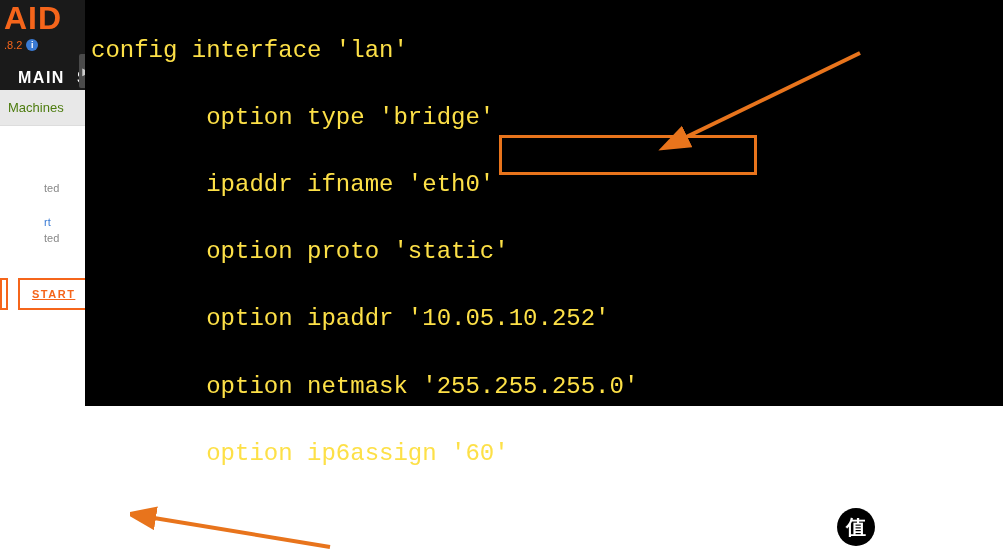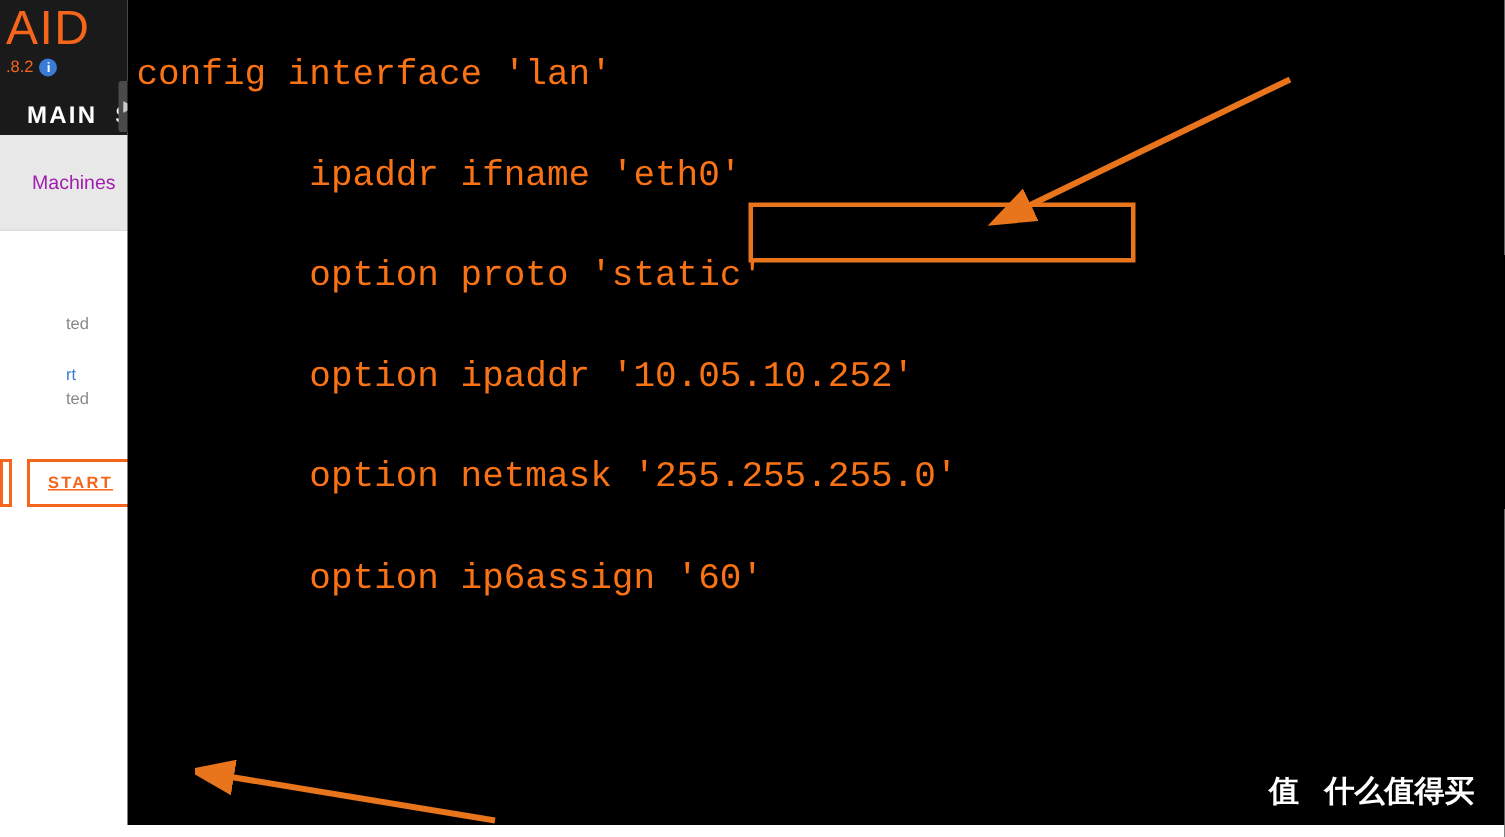--- a/index.html
+++ b/index.html
@@ -20,21 +20,21 @@
       background: #fff;
     }
     .sidebar-top {
       background: #1a1a1a;
       height: 90px;
       padding: 0 4px;
     }
     .logo {
       color: #f5651b;
       font-size: 32px;
-      font-weight: 400;
+      font-weight: 700;
       letter-spacing: 1px;
       padding-top: 0;
     }
     .version-row {
       display: flex;
       align-items: flex-end;
       gap: 4px;
       margin-top: 2px;
     }
     .version {
@@ -75,25 +75,24 @@
       background: #4a4a4a;
       border-radius: 2px;
       display: flex;
       align-items: center;
       justify-content: center;
       color: #ccc;
       font-size: 10px;
     }
     .section-header {
       background: #e8e8e8;
-      color: #a21caf;
+      color: #4d7c0f;
       font-size: 13px;
-      padding: 24px 8px;
+      padding: 10px 8px;
       border-bottom: 1px solid #ddd;
-      text-align: right;
     }
     .machine-list {
       padding: 54px 0 0 0;
     }
     .machine-item {
       font-size: 11px;
       color: #888;
       padding: 2px 0;
       margin-left: 44px;
     }
@@ -118,23 +117,23 @@
     }
     .btn-outline.empty {
       width: 8px;
       padding: 8px 2px;
     }
     .terminal {
       position: absolute;
       left: 85px;
       top: 0;
       width: 918px;
-      height: 550px;
+      height: 406px;
       background: #000;
-      color: #f97316;
+      color: #fde047;
       font-family: 'Courier New', monospace;
       font-size: 24px;
       line-height: 1.4;
       padding: 0 0 0 6px;
       white-space: pre;
     }
     .terminal-line {
       height: 33.6px;
     }
     .highlight-box {
@@ -214,20 +213,21 @@
     </div>
     <div class="btn-row">
       <div class="btn-outline empty"></div>
       <div class="btn-outline">START</div>
     </div>
   </div>
 </div>
 
 <div class="terminal">
 <div class="terminal-line">config interface 'lan'</div>
+<div class="terminal-line">        option type 'bridge'</div>
 <div class="terminal-line">        ipaddr ifname 'eth0'</div>
 <div class="terminal-line">        option proto 'static'</div>
 <div class="terminal-line">        option ipaddr '10.05.10.252'</div>
 <div class="terminal-line">        option netmask '255.255.255.0'</div>
 <div class="terminal-line">        option ip6assign '60'</div>
 <div class="terminal-line"></div>
 
 
 
 

